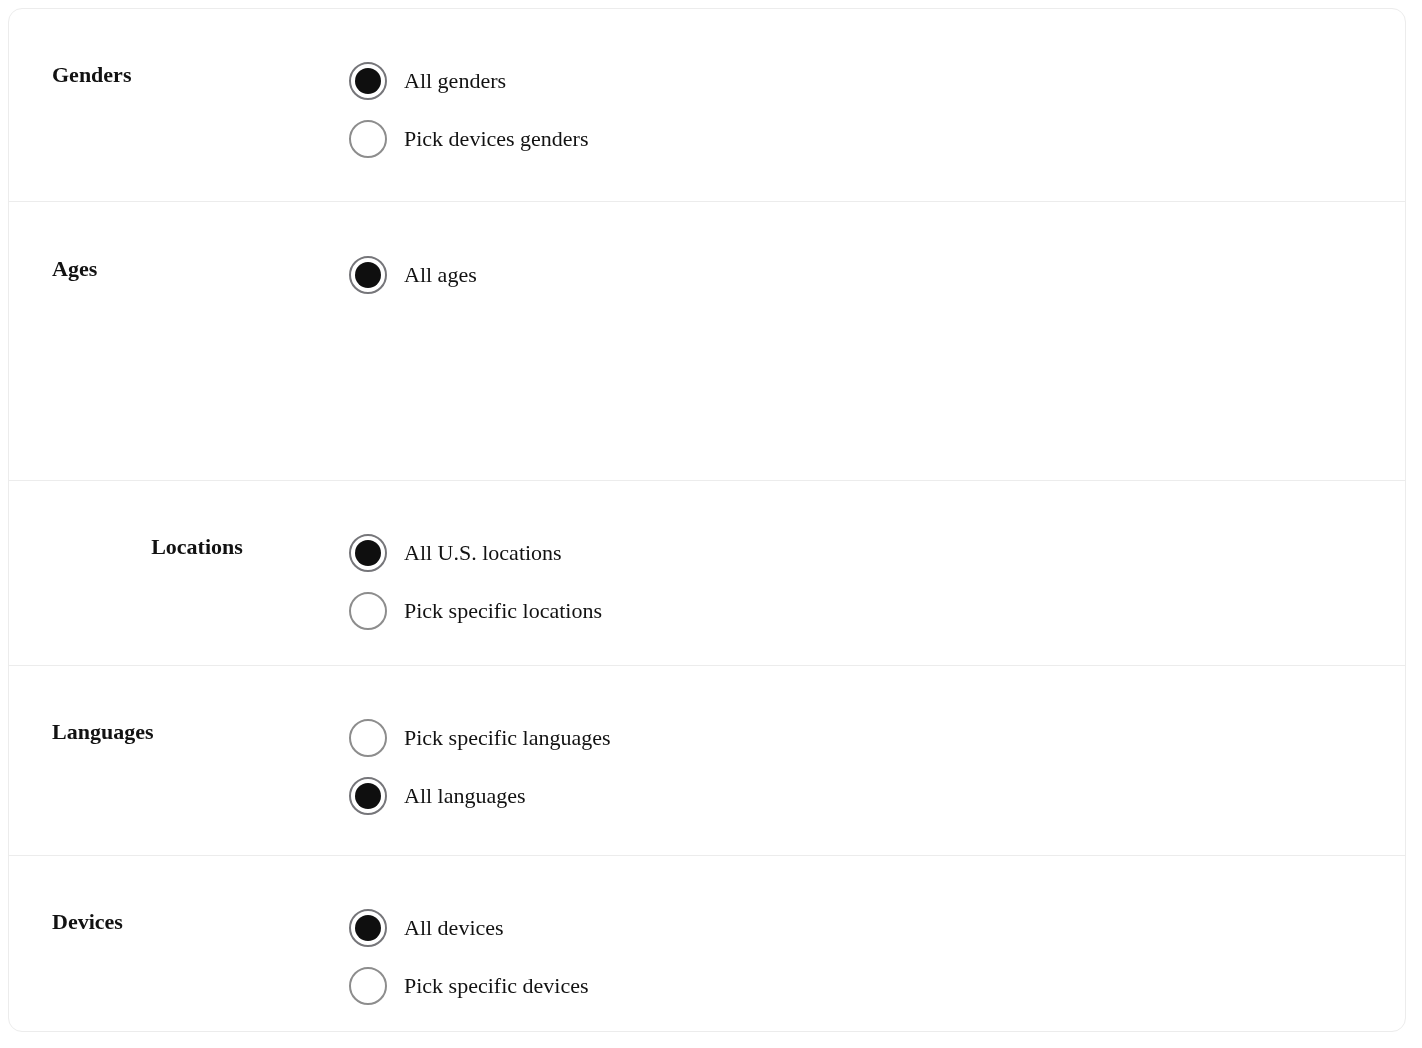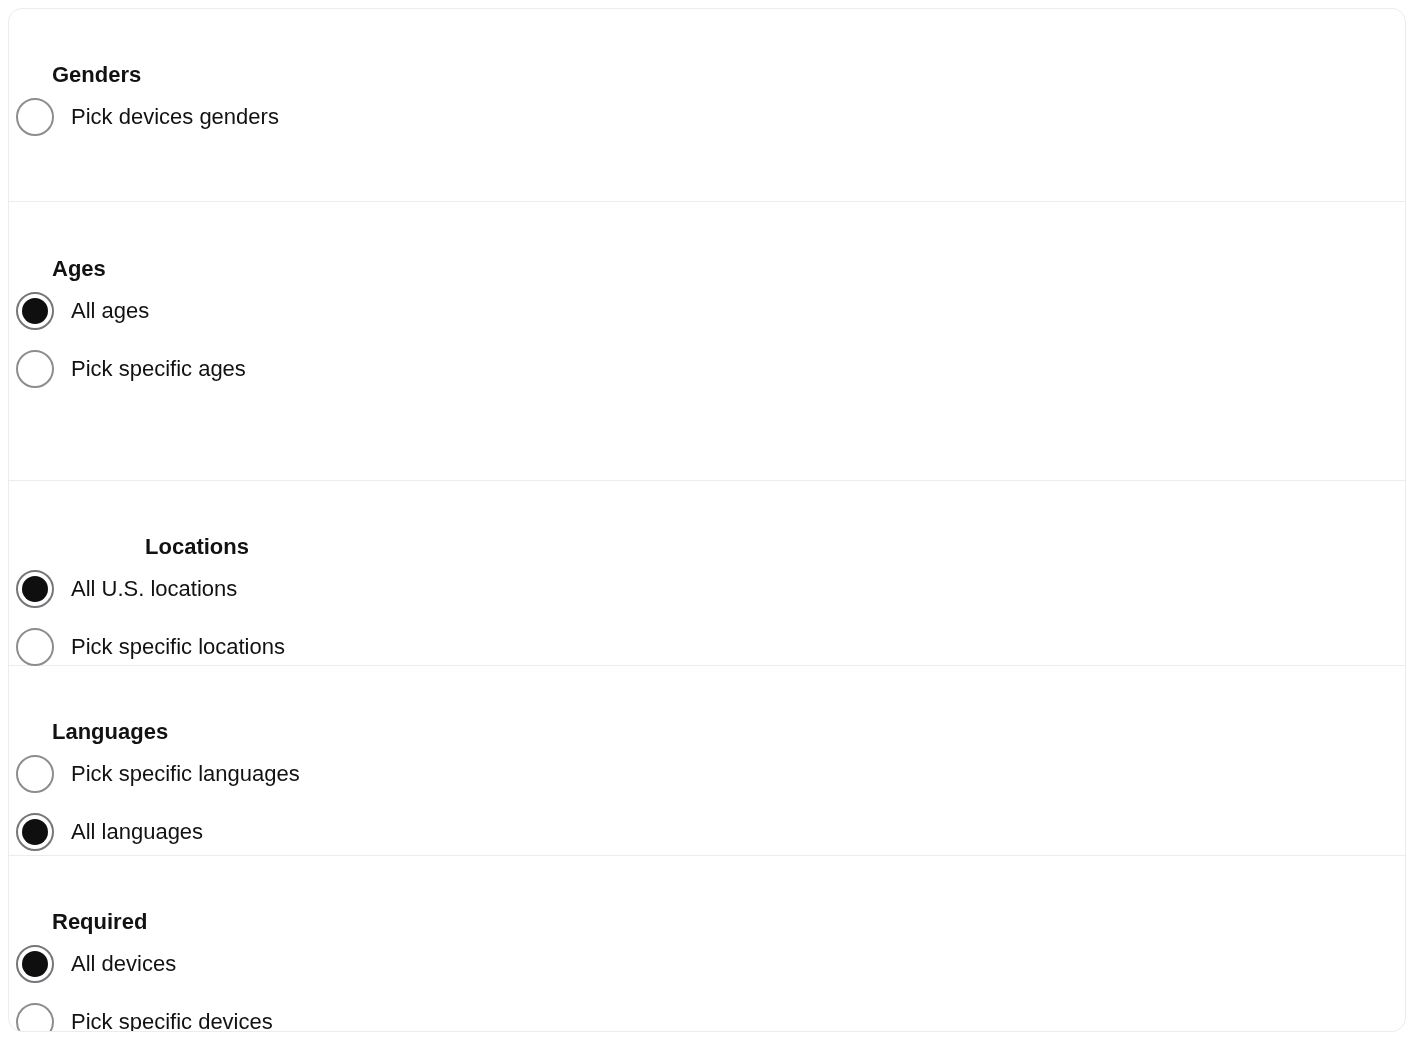--- a/index.html
+++ b/index.html
@@ -23,24 +23,25 @@
     height: 1024px;
     box-sizing: border-box;
     background: #ffffff;
     border: 1px solid #ececec;
     border-radius: 14px;
     overflow: hidden;
   }
 
   .section {
     display: flex;
-    flex-direction: column;
+    flex-direction: row;
     align-items: flex-start;
     box-sizing: border-box;
     border-bottom: 1px solid #ececec;
+    font-family: Liberation Serif, serif;
   }
   .section:last-child {
     border-bottom: none;
   }
 
   .section-label {
     flex: 0 0 auto;
     width: 333px;
     box-sizing: border-box;
     padding-left: 43px;
@@ -132,37 +133,37 @@
 </style>
 </head>
 <body>
 
 <div class="targeting-card">
 
   <div class="section section-genders">
     <div class="section-label">Genders</div>
     <div class="section-options options-offset">
       <div class="option-row">
+        <span class="radio checked"></span>
+        <span class="option-label">All genders</span>
+      </div>
+      <div class="option-row">
         <span class="radio"></span>
         <span class="option-label">Pick devices genders</span>
       </div>
     </div>
   </div>
 
   <div class="section section-ages">
     <div class="section-label">Ages</div>
     <div class="section-options options-offset">
       <div class="option-row">
         <span class="radio checked"></span>
         <span class="option-label">All ages</span>
       </div>
-      <div class="option-row">
-        <span class="radio"></span>
-        <span class="option-label">Pick specific ages</span>
-      </div>
     </div>
   </div>
 
   <div class="section section-locations">
     <div class="section-label">Locations</div>
     <div class="section-options options-offset">
       <div class="option-row">
         <span class="radio checked"></span>
         <span class="option-label">All U.S. locations</span>
       </div>
@@ -181,21 +182,21 @@
         <span class="option-label">Pick specific languages</span>
       </div>
       <div class="option-row">
         <span class="radio checked"></span>
         <span class="option-label">All languages</span>
       </div>
     </div>
   </div>
 
   <div class="section section-devices">
-    <div class="section-label">Required</div>
+    <div class="section-label">Devices</div>
     <div class="section-options options-offset">
       <div class="option-row">
         <span class="radio checked"></span>
         <span class="option-label">All devices</span>
       </div>
       <div class="option-row">
         <span class="radio"></span>
         <span class="option-label">Pick specific devices</span>
       </div>
     </div>

